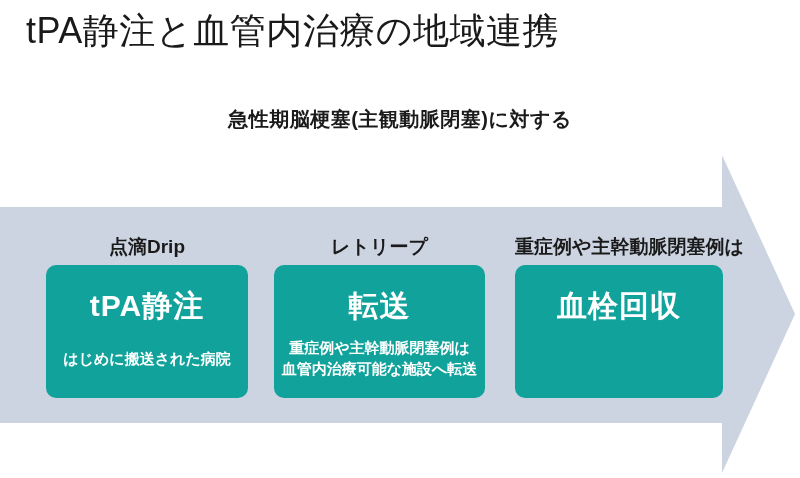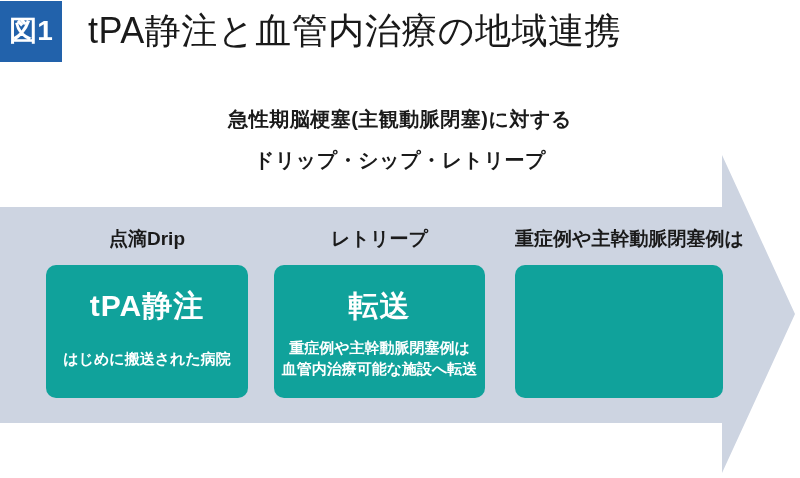--- a/index.html
+++ b/index.html
@@ -68,21 +68,21 @@
     letter-spacing: 0.5px;
   }
 
   
   .s1 { left: 46px;  width: 202px; }
   .s2 { left: 274px; width: 211px; }
   .s3 { left: 515px; width: 208px; }
 
   .phase-label {
     position: absolute;
-    top: 226px;
+    top: 234px;
     text-align: center;
     font-size: 19px;
     font-weight: 700;
     color: var(--text-dark, #1a1a1a);
     white-space: nowrap;
   }
   .step-box {
     position: absolute;
     top: 265px;
     height: 133px;
@@ -115,40 +115,39 @@
 </head>
 <body>
 
 <div class="page">
 
   <svg class="arrow-svg" viewBox="0 0 800 478" xmlns="http://www.w3.org/2000/svg" aria-hidden="true">
     <polygon points="0,207 722,207 722,155 795,314 722,473 722,423 0,423"></polygon>
   </svg>
 
   <div class="header">
-    <div class="badge">図1</div>
     <div class="header-title">tPA静注と血管内治療の地域連携</div>
   </div>
 
   <div class="heading">
     <div>急性期脳梗塞(主観動脈閉塞)に対する</div>
-    <div>ドリップ・シップ・レトリープ</div>
   </div>
 
   <div class="phase-label s1">点滴Drip</div>
   <div class="phase-label s2">レトリープ</div>
   <div class="phase-label s3">重症例や主幹動脈閉塞例は</div>
 
   <div class="step-box s1">
     <div class="step-title">tPA静注</div>
     <div class="step-desc">はじめに搬送された病院</div>
   </div>
 
   <div class="step-box s2">
     <div class="step-title">転送</div>
     <div class="step-desc">重症例や主幹動脈閉塞例は
 血管内治療可能な施設へ転送</div>
   </div>
 
   <div class="step-box s3">
+    <div class="step-title">血栓回収</div>
   </div>
 
 </div>
 
 </body></html>

